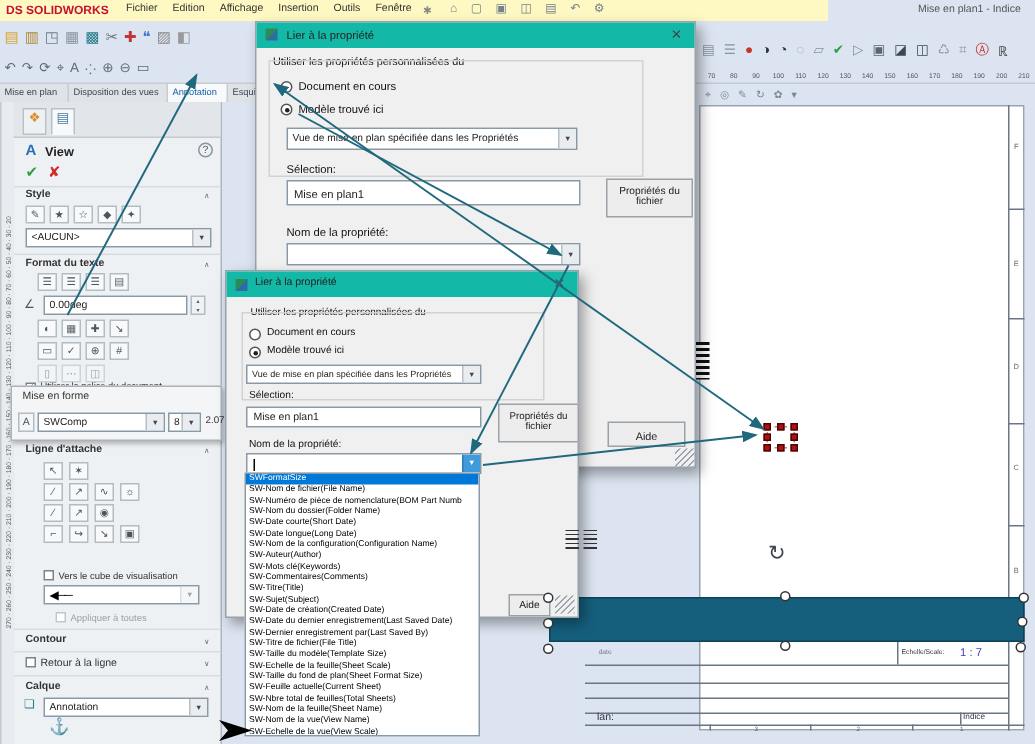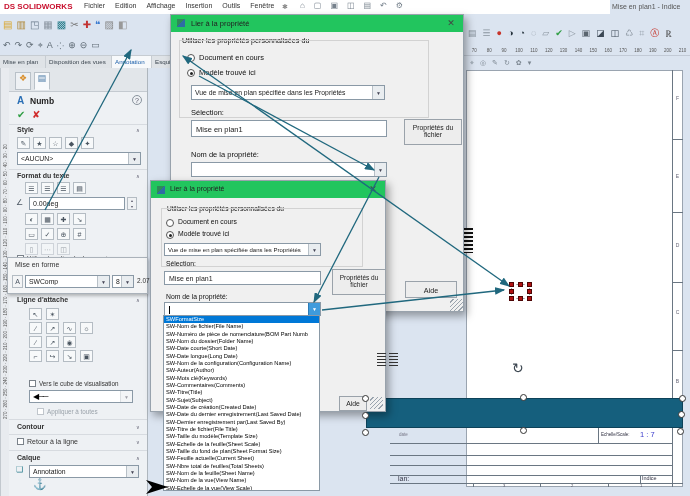--- a/index.html
+++ b/index.html
@@ -1,21 +1,21 @@
 <!DOCTYPE html>
 <html><head>
 <meta charset="utf-8">
 <style>
   *{margin:0;padding:0;box-sizing:border-box}
   html,body{background:#888}
   #root{position:relative;width:690px;height:496px;overflow:hidden;
         font-family:"Liberation Sans",sans-serif;background:#dbe4f0;color:#222}
   .abs{position:absolute}
   
-  #menubar{left:0;top:0;width:610px;height:14px;background:#ffffff;z-index:6}
+  #menubar{left:0;top:0;width:552px;height:14px;background:#fef9c3;z-index:6}
   #logo{left:4px;top:2px;font-size:8px;font-weight:bold;color:#c8102e;white-space:nowrap}
   #menus{left:84px;top:2px;display:flex;gap:10px;font-size:7px;color:#333}
   #menu-icons{left:300px;top:1px;display:flex;gap:9px;font-size:8px;color:#7a8极4}
   #menu-icons span{color:#76818c}
   #win-title{left:612px;top:3px;font-size:7px;color:#555;white-space:nowrap}
   
   .icrow{display:flex;gap:4px;align-items:center}
   #tb1{left:3px;top:16px;height:17px;z-index:6}
   #tb1 span{font-size:10px}
   #tb1 span:nth-child(1){color:#d9a62e}#tb1 span:nth-child(2){color:#b0893a}
@@ -60,21 +60,21 @@
   .combo .cbtn{width:12px;align-self:stretch;background:#e9edf0;border-left:1px solid #b8c0c7;
                font-size:5px;color:#445;display:flex;align-items:center;justify-content:center}
   .cbx{display:inline-block;width:7px;height:7px;border:1px solid #7a828a;background:#fff;
        vertical-align:-1px;margin-right:3px;font-size:6px;line-height:6px;color:#1b5faa;text-align:center}
   
   #fmtbar{left:7px;top:257px;width:141px;height:37px;background:#f4f5f6;border:1px solid #aab2ba;
           z-index:8;box-shadow:1px 2px 3px rgba(0,0,0,.25)}
   
   .dlg{position:absolute;background:#f0f0f0;border:1px solid #98a2ac;
        box-shadow:3px 4px 8px rgba(0,0,0,.35)}
-  .dlg .tbar{position:absolute;left:0;top:0;right:0;height:17px;background:#22c55e}
+  .dlg .tbar{position:absolute;left:0;top:0;right:0;height:17px;background:#14b8a6}
   .dlg .ttl{position:absolute;font-size:7.5px;color:#222;white-space:nowrap}
   .dlg .dico{position:absolute;width:8px;height:8px;background:linear-gradient(135deg,#2e8b57 50%,#2e6da4 50%)}
   .dlg .x{position:absolute;font-size:9px;color:#444;text-align:center}
   .grpbox{position:absolute;border:1px solid #d2d2d2}
   .grplab{position:absolute;color:#111;white-space:nowrap}
   .radio{position:absolute;width:8px;height:8px;border:1px solid #555;border-radius:50%;background:#fff}
   .radio.on::after{content:"";position:absolute;left:2px;top:2px;width:3px;height:3px;border-radius:50%;background:#222}
   .rlab{position:absolute;white-space:nowrap;color:#111}
   .tinput{position:absolute;background:#fff;border:1px solid #8a99a6;white-space:nowrap;overflow:hidden}
   .btn{position:absolute;background:#ededed;border:1px solid #9aa2aa;text-align:center;color:#222}
@@ -212,21 +212,21 @@
       <span>210</span>
     </div>
   <div class="abs" id="ruler-left">270 · 260 · 250 · 240 · 230 · 220 · 210 · 200 · 190 · 180 · 170 · 160 · 150 · 140 · 130 · 120 · 110 · 100 · 90 · 80 · 70 · 60 · 50 · 40 · 30 · 20</div>
 
   <div class="abs" id="pm">
     <div class="abs" style="left:0;top:0;width:138px;height:24px;background:#e2e6ea;border-bottom:1px solid #c4cad0">
       <span class="abs" style="left:6px;top:4px;width:16px;height:18px;text-align:center;font-size:9px;color:#d98e2a;background:#eef1f4;border:1px solid #b9c1c8">❖</span>
       <span class="abs" style="left:25px;top:4px;width:16px;height:18px;text-align:center;font-size:9px;color:#4a7aa6;background:#f7f9fb;border:1px solid #b9c1c8;border-bottom-color:#f7f9fb">▤</span>
     </div>
     <span class="abs" style="left:8px;top:27px;font-size:10px;font-weight:bold;color:#2a6fb5">A</span>
-    <span class="abs" style="left:21px;top:28px;font-size:8.5px;font-weight:bold;color:#222">Numb</span>
+    <span class="abs" style="left:21px;top:28px;font-size:8.5px;font-weight:bold;color:#222">View</span>
     <span class="abs" style="left:123px;top:27px;width:10px;height:10px;border:1px solid #8a949e;border-radius:50%;text-align:center;font-size:7px;line-height:9px;color:#556">?</span>
     <span class="abs" style="left:8px;top:41px;font-size:10px;color:#2f9e44">✔</span>
     <span class="abs" style="left:23px;top:41px;font-size:10px;color:#d02b2b">✘</span>
 
     <div class="sec" style="top:56px"></div>
     <span class="abs" style="left:8px;top:58px;font-weight:bold;color:#333">Style</span>
     <span class="chev" style="left:127px;top:59px">∧</span>
     <div class="abs icrow" style="left:8px;top:69px;gap:1px">
 
     <span class="ibtn">✎</span>

